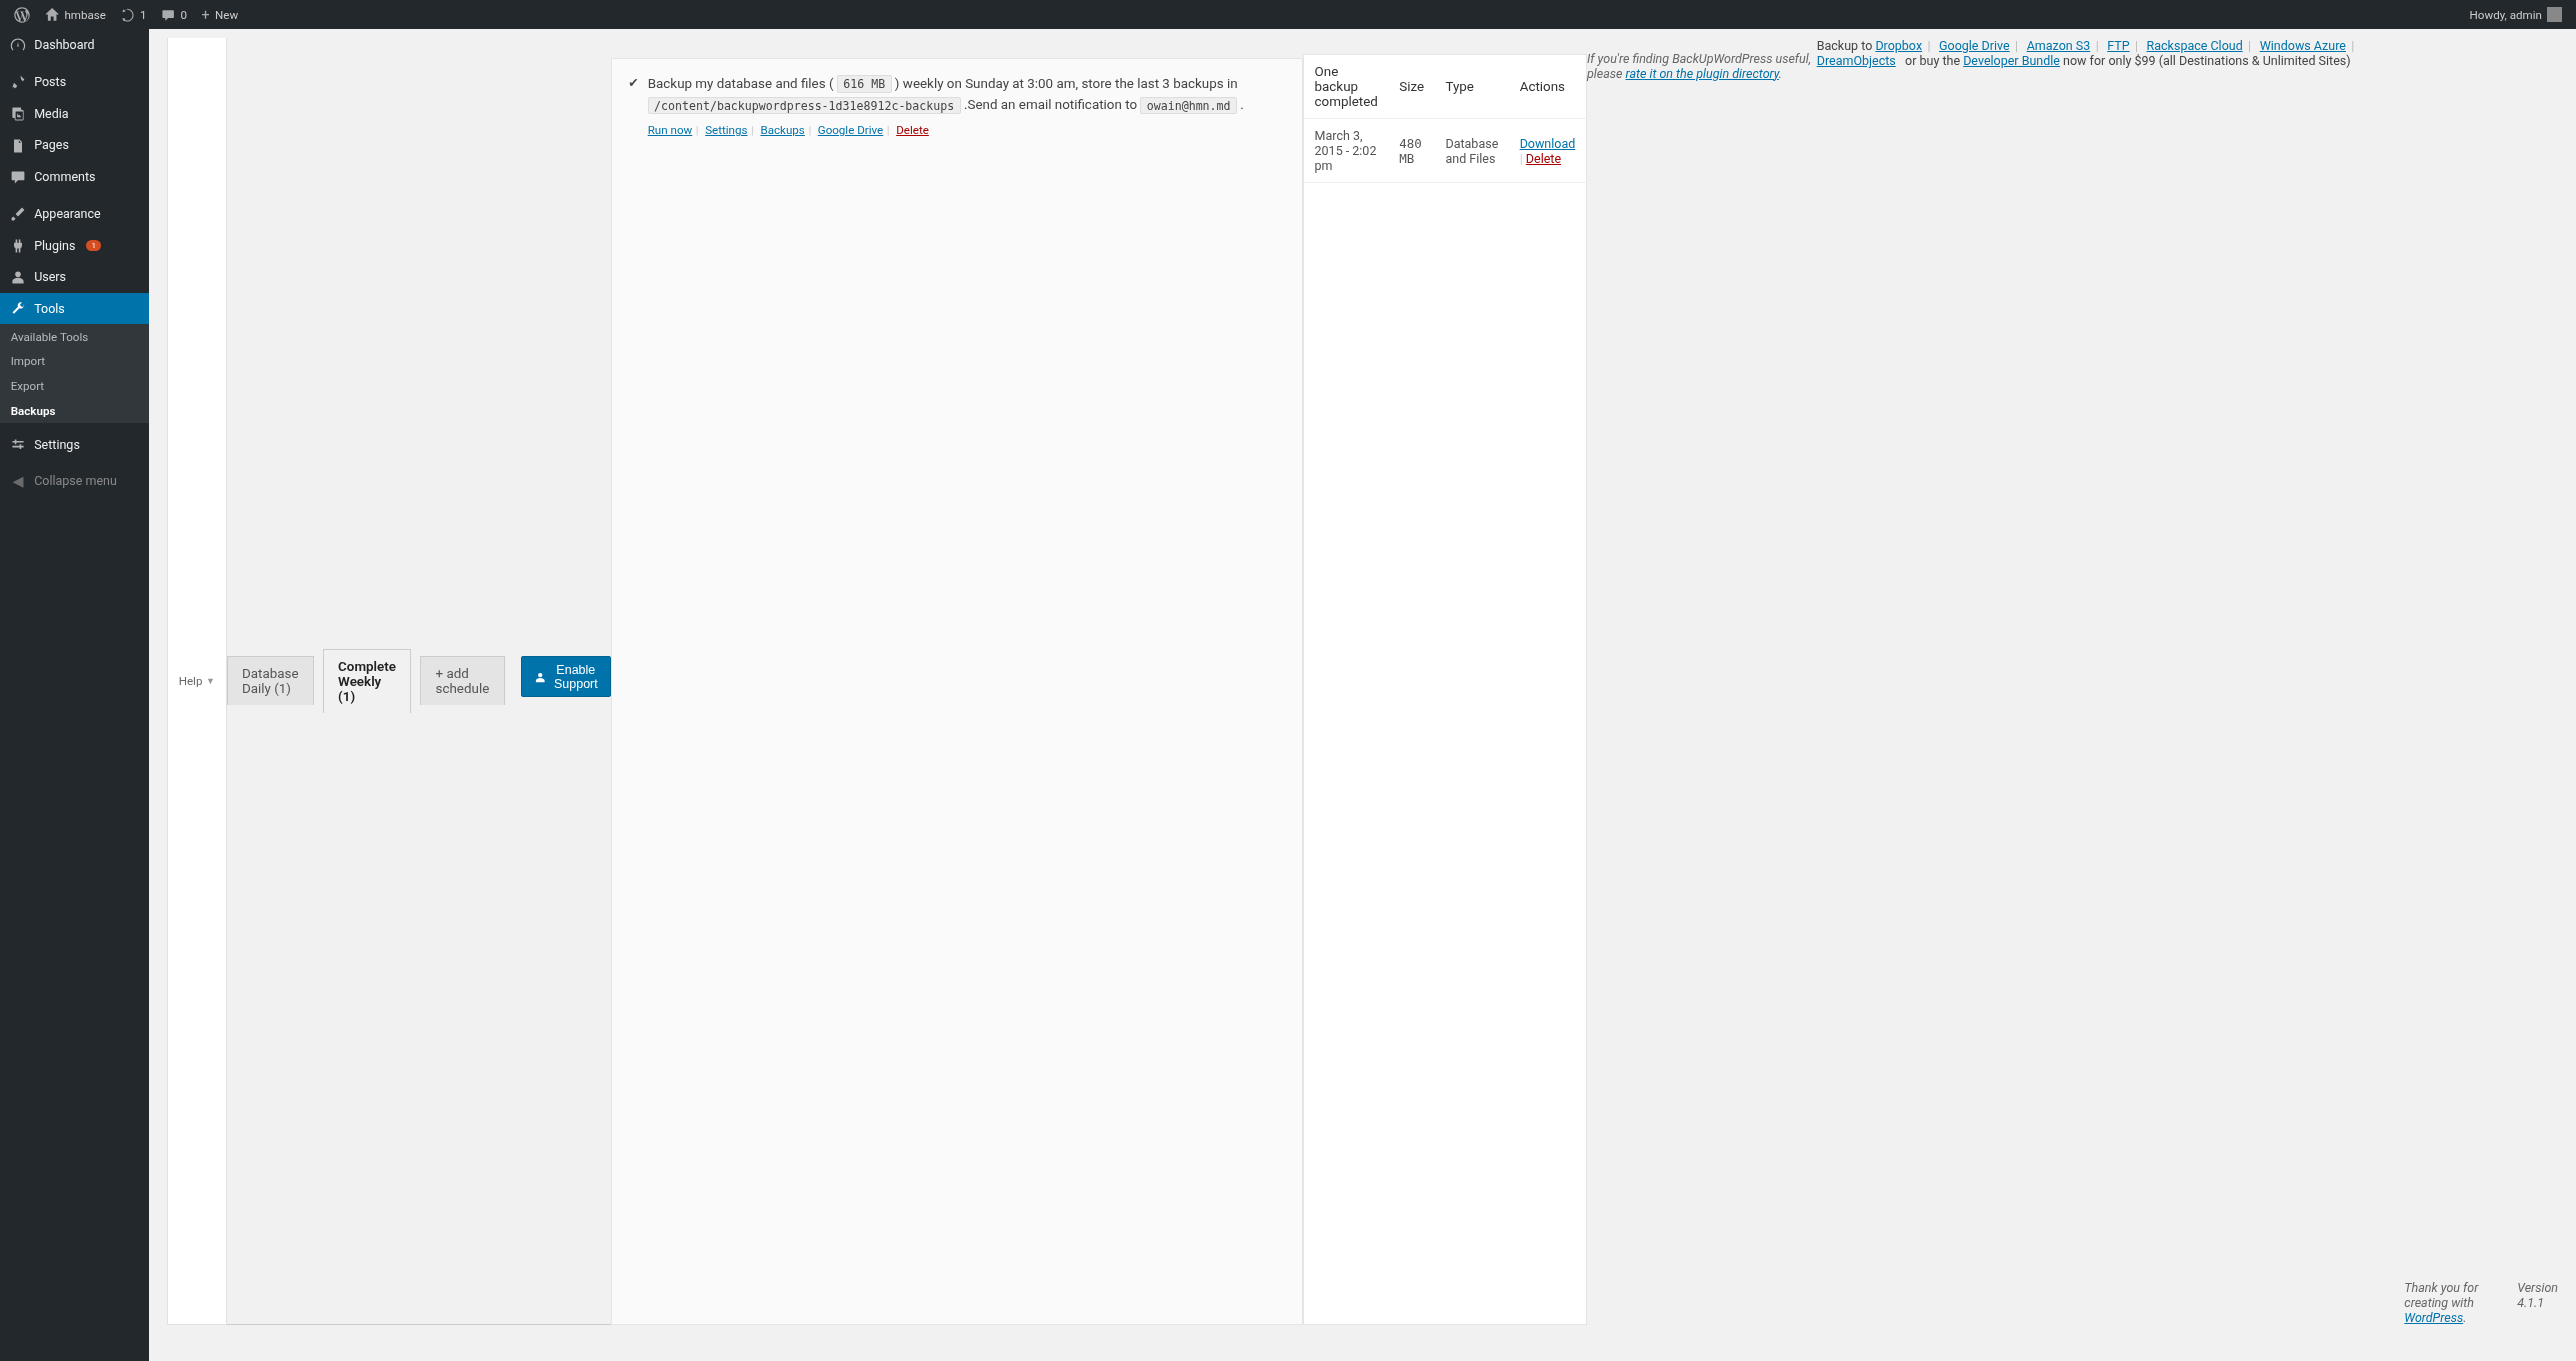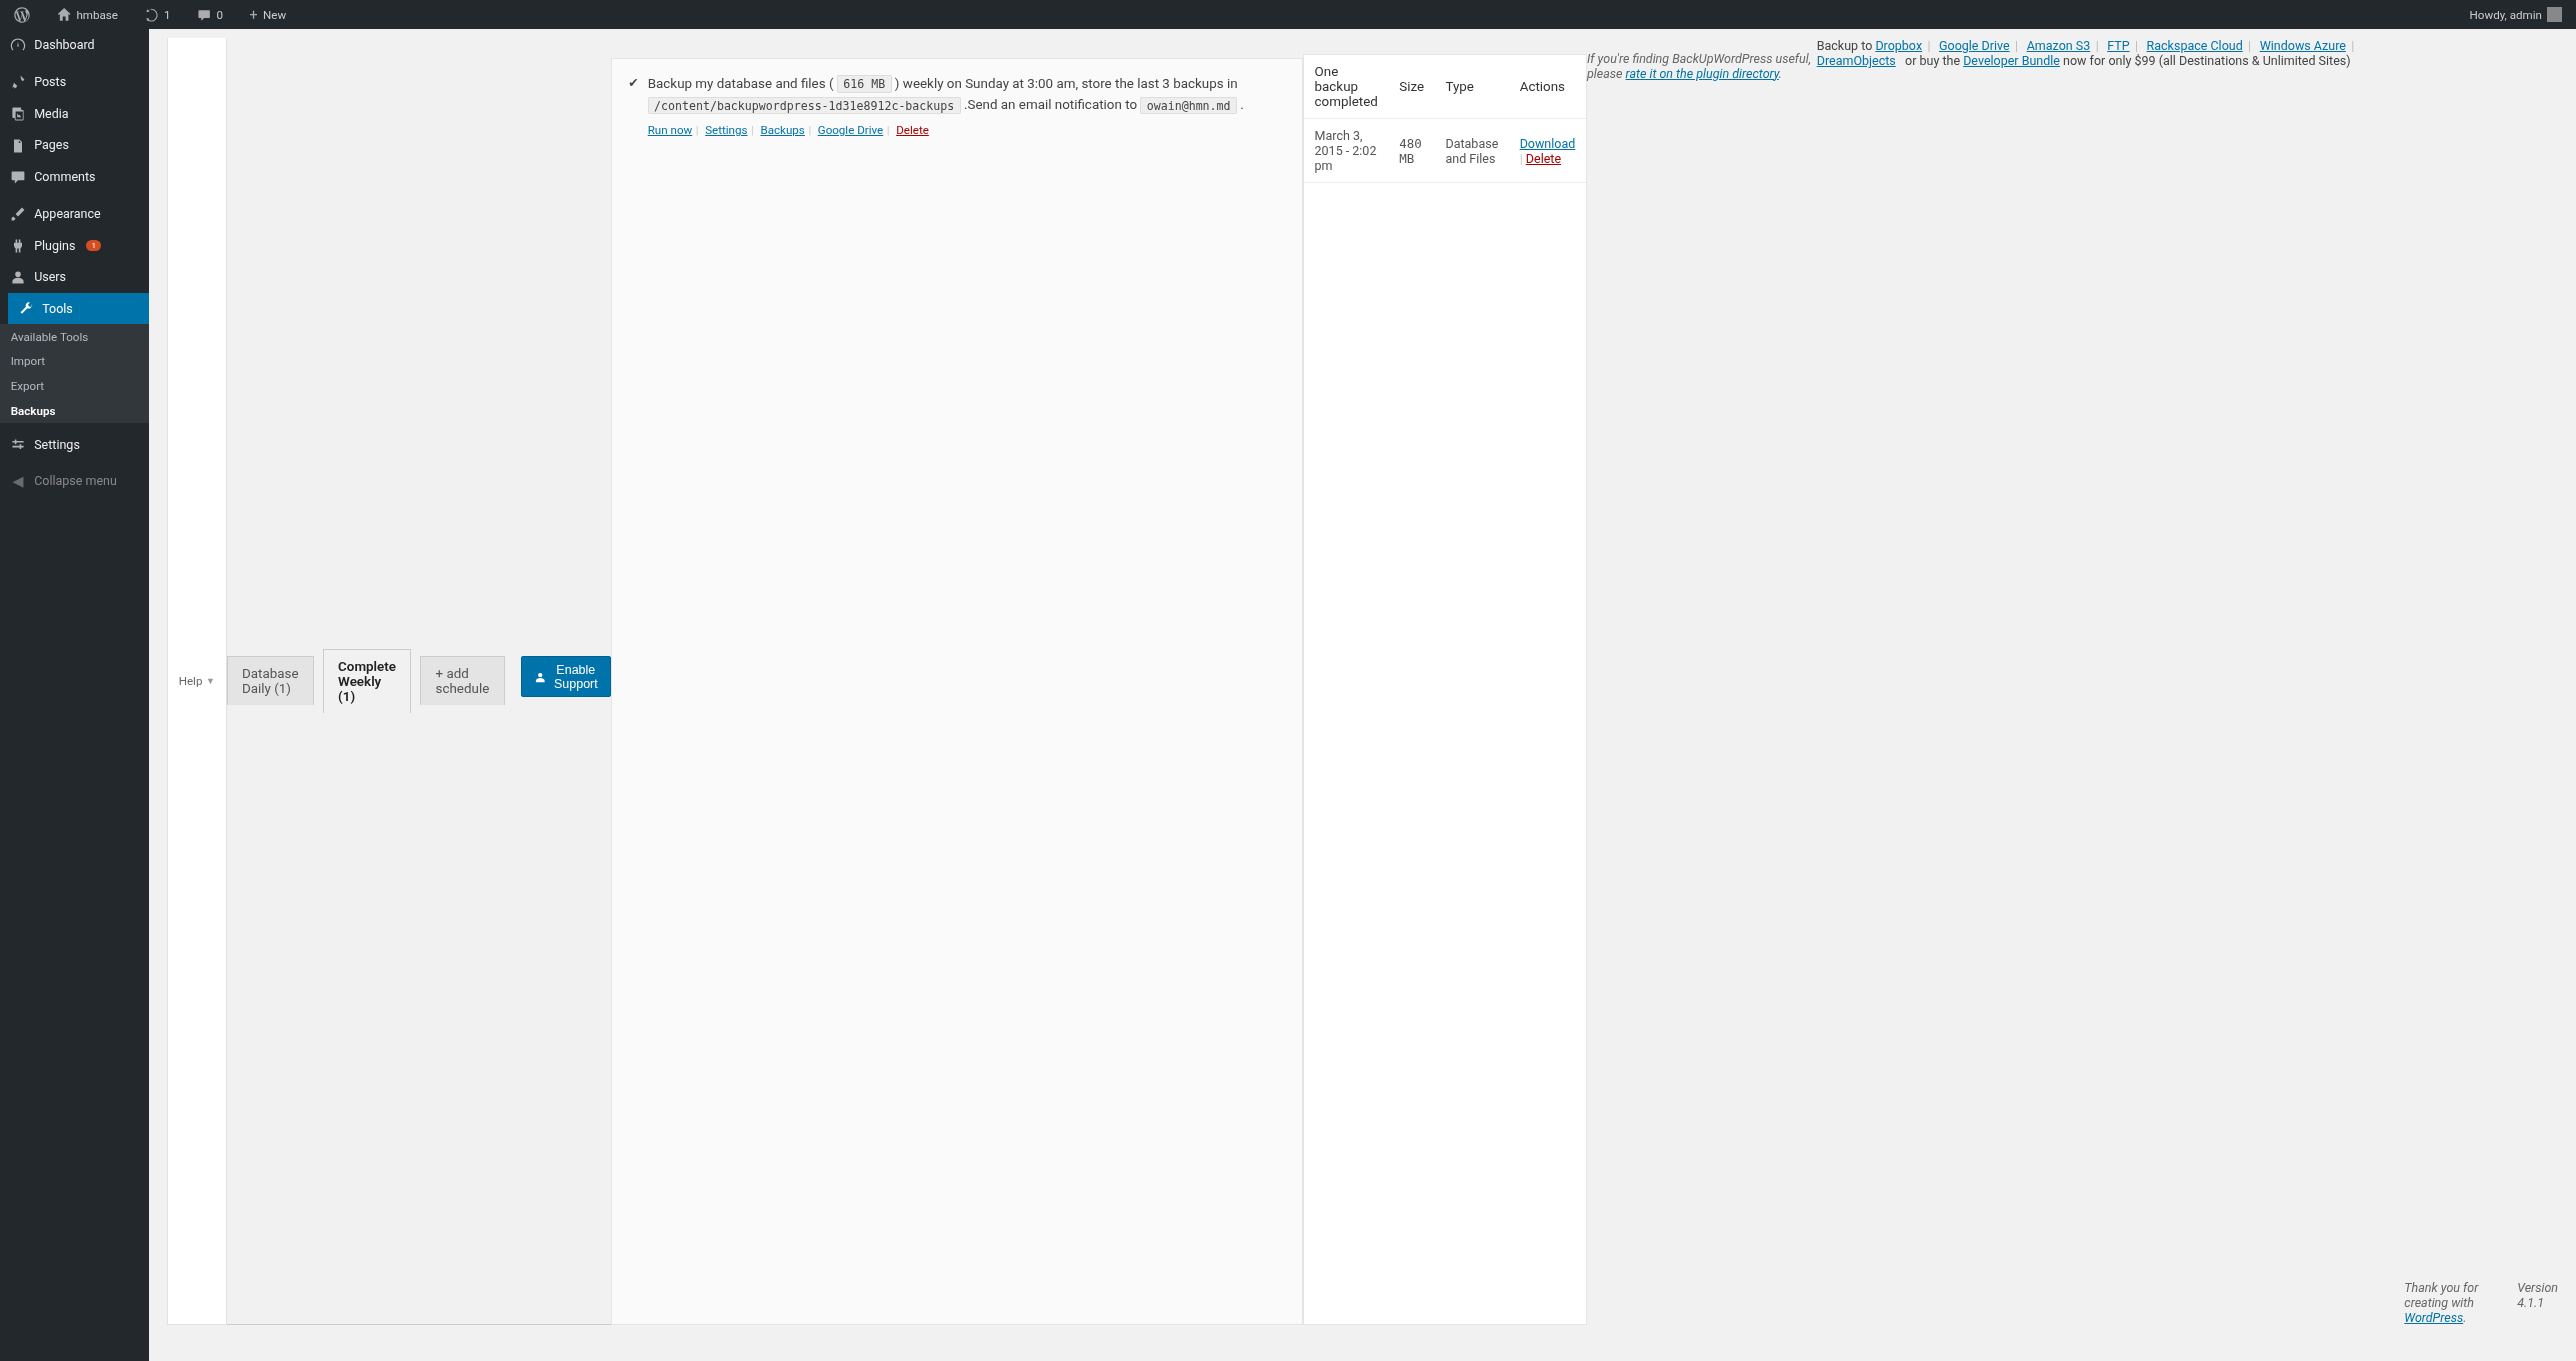--- a/index.html
+++ b/index.html
@@ -1,31 +1,31 @@
 <!DOCTYPE html>
 <html style="font-size:14.3px"><head>
 <meta charset="utf-8">
 <style>
 * { margin: 0; padding: 0; box-sizing: border-box; }
 body { font-family: -apple-system, BlinkMacSystemFont, "Segoe UI", Roboto, "Helvetica Neue", sans-serif; font-size: 11.6px; color: #444; background: #f1f1f1; }
 
 
 .adminbar { background: #23282d; color: #eee; height: 29px; display: flex; align-items: center; justify-content: space-between; padding: 0 7.2px; font-size: 11.6px; }
-.adminbar-left, .adminbar-right { display: flex; align-items: center; gap: 12px; }
+.adminbar-left, .adminbar-right { display: flex; align-items: center; gap: 0; }
 .adminbar-item { display: flex; align-items: center; gap: 5.4px; padding: 0 7.2px; height: 29px; color: #ccc; cursor: pointer; }
 .adminbar-icon { font-size: 14.3px; opacity: 0.8; }
 .avatar { width: 14.3px; height: 14.3px; background: #888; display: inline-block; }
 
 
 .wrap { display: flex; min-height: calc(100vh - 29px); }
 
 
 .sidebar { width: 149px; background: #23282d; color: #eee; font-size: 12.5px; }
 .menu-item { display: flex; align-items: center; gap: 7.2px; padding: 7.2px 9px; color: #eee; cursor: pointer; position: relative; }
-.menu-item.current { background: #0073aa; color: #fff; font-weight: 400; margin-left: 8px; }
+.menu-item.current { background: #0073aa; color: #fff; font-weight: 400; }
 .menu-item.current::after { content: ""; position: absolute; right: -7.2px; top: 50%; transform: translateY(-50%); border: 7.2px solid transparent; border-right-color: #f1f1f1; }
 .menu-icon { width: 18px; text-align: center; font-size: 14.3px; opacity: 0.7; }
 .menu-item.current .menu-icon { opacity: 1; }
 .submenu { background: #32373c; }
 .submenu-item { padding: 5.4px 10.7px; color: #b4bbbf; cursor: pointer; font-size: 11.6px; }
 .submenu-item.current { color: #fff; font-weight: 600; }
 .badge { background: #d54e21; color: #fff; border-radius: 8px; font-size: 8px; padding: 0.9px 5.4px; margin-left: 3.6px; }
 
 
 .main { flex: 1; padding: 9px 18px 36px 18px; background: #f1f1f1; display: flex; flex-direction: row; }

